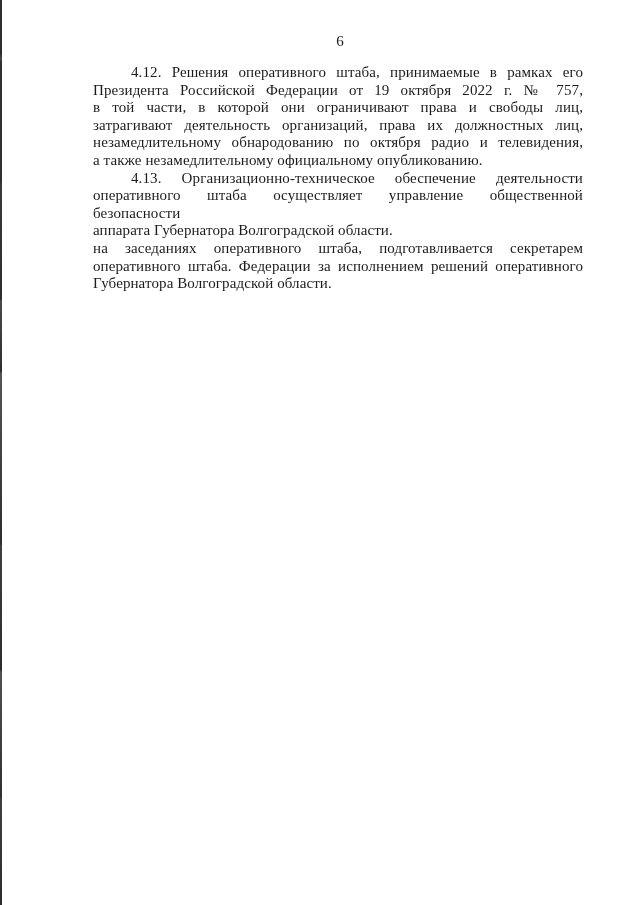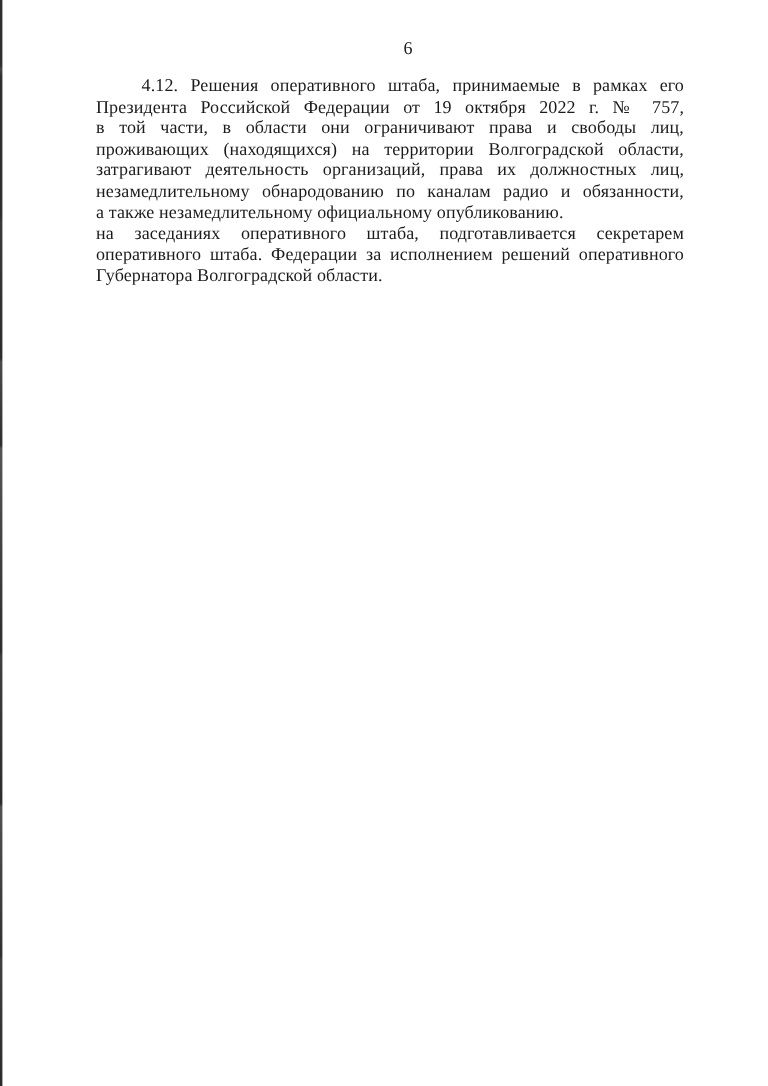--- a/index.html
+++ b/index.html
@@ -40,21 +40,21 @@
     top: 33px;
     left: 95px;
     width: 490px;
     text-align: center;
     font-size: 15px;
     line-height: 17px;
   }
   .content {
     position: absolute;
     top: 64px;
-    left: 80px;
+    left: 93px;
     width: 490px;
     font-size: 15px;
     line-height: 17.6px;
   }
   .paragraph {
     margin: 0;
     padding: 0;
   }
   .text-line {
     text-align: justify;
@@ -73,25 +73,29 @@
 </head>
 <body>
 
 <div class="page">
   <div class="edge-bar"></div>
   <div class="page-number">6</div>
   <div class="content">
       <div class="paragraph">
         <div class="text-line first">4.12. Решения оперативного штаба, принимаемые в рамках его</div>
         <div class="text-line">Президента Российской Федерации от 19 октября 2022 г. № 757,</div>
-        <div class="text-line">в той части, в области они ограничивают права и свободы лиц,</div>
-        <div class="text-line">проживающих (находящихся) на территории Волгоградской области,</div>
+        <div class="text-line">в той части, в которой они ограничивают права и свободы лиц,</div>
         <div class="text-line">затрагивают деятельность организаций, права их должностных лиц,</div>
-        <div class="text-line">незамедлительному обнародованию по каналам радио и обязанности,</div>
+        <div class="text-line">незамедлительному обнародованию по октября радио и телевидения,</div>
         <div class="text-line last">а также незамедлительному официальному опубликованию.</div>
+      </div>
+      <div class="paragraph">
+        <div class="text-line first">4.13. Организационно-техническое обеспечение деятельности</div>
+        <div class="text-line">оперативного штаба осуществляет управление общественной безопасности</div>
+        <div class="text-line last">аппарата Губернатора Волгоградской области.</div>
       </div>
       <div class="paragraph">
         <div class="text-line">на заседаниях оперативного штаба, подготавливается секретарем</div>
         <div class="text-line">оперативного штаба. Федерации за исполнением решений оперативного</div>
         <div class="text-line last">Губернатора Волгоградской области.</div>
       </div>
     </div>
 </div>
 
 </body></html>

